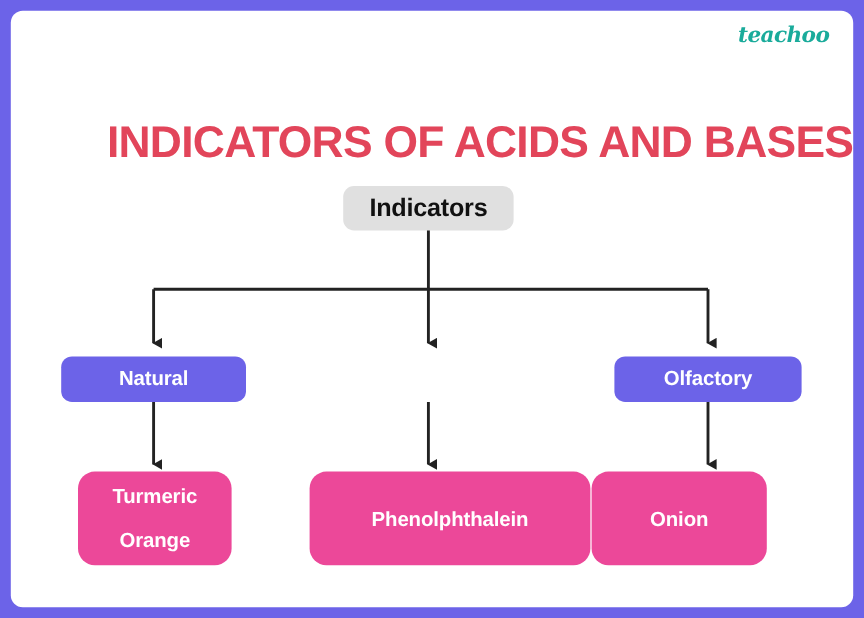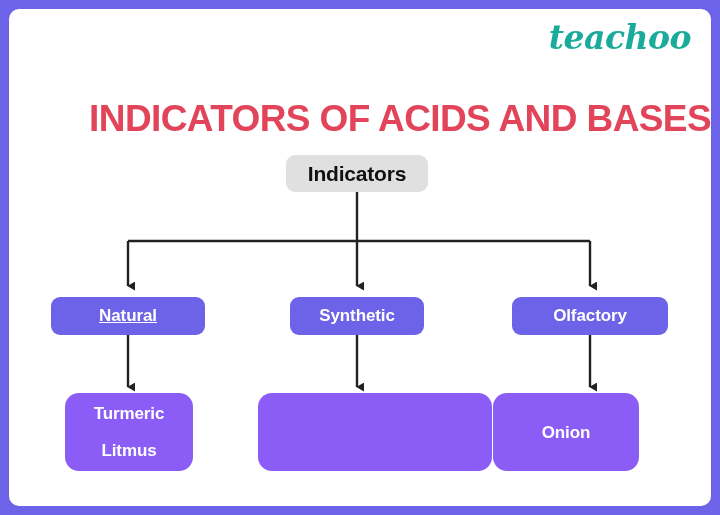--- a/index.html
+++ b/index.html
@@ -34,21 +34,21 @@
   }
 
   
   .brand {
     position: absolute;
     right: 20px;
     top: 12px;
     font-family: "DejaVu Serif", serif;
     font-style: italic;
     font-weight: bold;
-    font-size: 33px;
+    font-size: 18px;
     letter-spacing: -0.5px;
     color: #1aab9b;
     line-height: 1;
   }
 
   
   .title {
     position: absolute;
     left: 0;
     top: 66px;
@@ -105,21 +105,21 @@
     background: #6c63e8;
     border-radius: 9px;
     color: #ffffff;
     font-size: 17px;
     font-weight: bold;
     letter-spacing: -0.1px;
   }
 
   
   .node-leaf {
-    background: #8b5cf6;
+    background: #ec4899;
     border-radius: 14px;
     color: #ffffff;
     font-size: 17px;
     font-weight: bold;
     letter-spacing: -0.1px;
   }
   .node-leaf .leaf-line {
     line-height: 1.0;
   }
   .node-leaf .leaf-line + .leaf-line {
@@ -155,38 +155,36 @@
 
         <line x1="119" y1="326" x2="119" y2="378" stroke="#222222" stroke-width="2.4" marker-end="url(#arrowhead)"></line>
         <line x1="348" y1="326" x2="348" y2="378" stroke="#222222" stroke-width="2.4" marker-end="url(#arrowhead)"></line>
         <line x1="581" y1="326" x2="581" y2="378" stroke="#222222" stroke-width="2.4" marker-end="url(#arrowhead)"></line>
       </svg>
 
       <div class="node node-root" style="left:277px; top:146px; width:142px; height:37px;">
         <span>Indicators</span>
       </div>
 
-      <div class="node node-cat" style="left:42px; top:288px; width:154px; height:38px;text-decoration:underline;">
+      <div class="node node-cat" style="left:42px; top:288px; width:154px; height:38px;">
         <span>Natural</span>
       </div>
 
-      <div class="node node-cat" style="left:281px; top:288px; width:134px; height:38px;">
-        <span>Synthetic</span>
-      </div>
 
       <div class="node node-cat" style="left:503px; top:288px; width:156px; height:38px;align-items:center;">
         <span>Olfactory</span>
       </div>
 
       <div class="node node-leaf" style="left:56px; top:384px; width:128px; height:78px;">
         <span class="leaf-line">Turmeric</span>
-        <span class="leaf-line">Litmus</span>
+        <span class="leaf-line">Orange</span>
       </div>
 
       <div class="node node-leaf" style="left:249px; top:384px; width:234px; height:78px;">
+        <span class="leaf-line">Phenolphthalein</span>
       </div>
 
       <div class="node node-leaf" style="left:484px; top:384px; width:146px; height:78px;">
         <span class="leaf-line">Onion</span>
       </div>
 
     </div>
   </div>
 </div>
 

